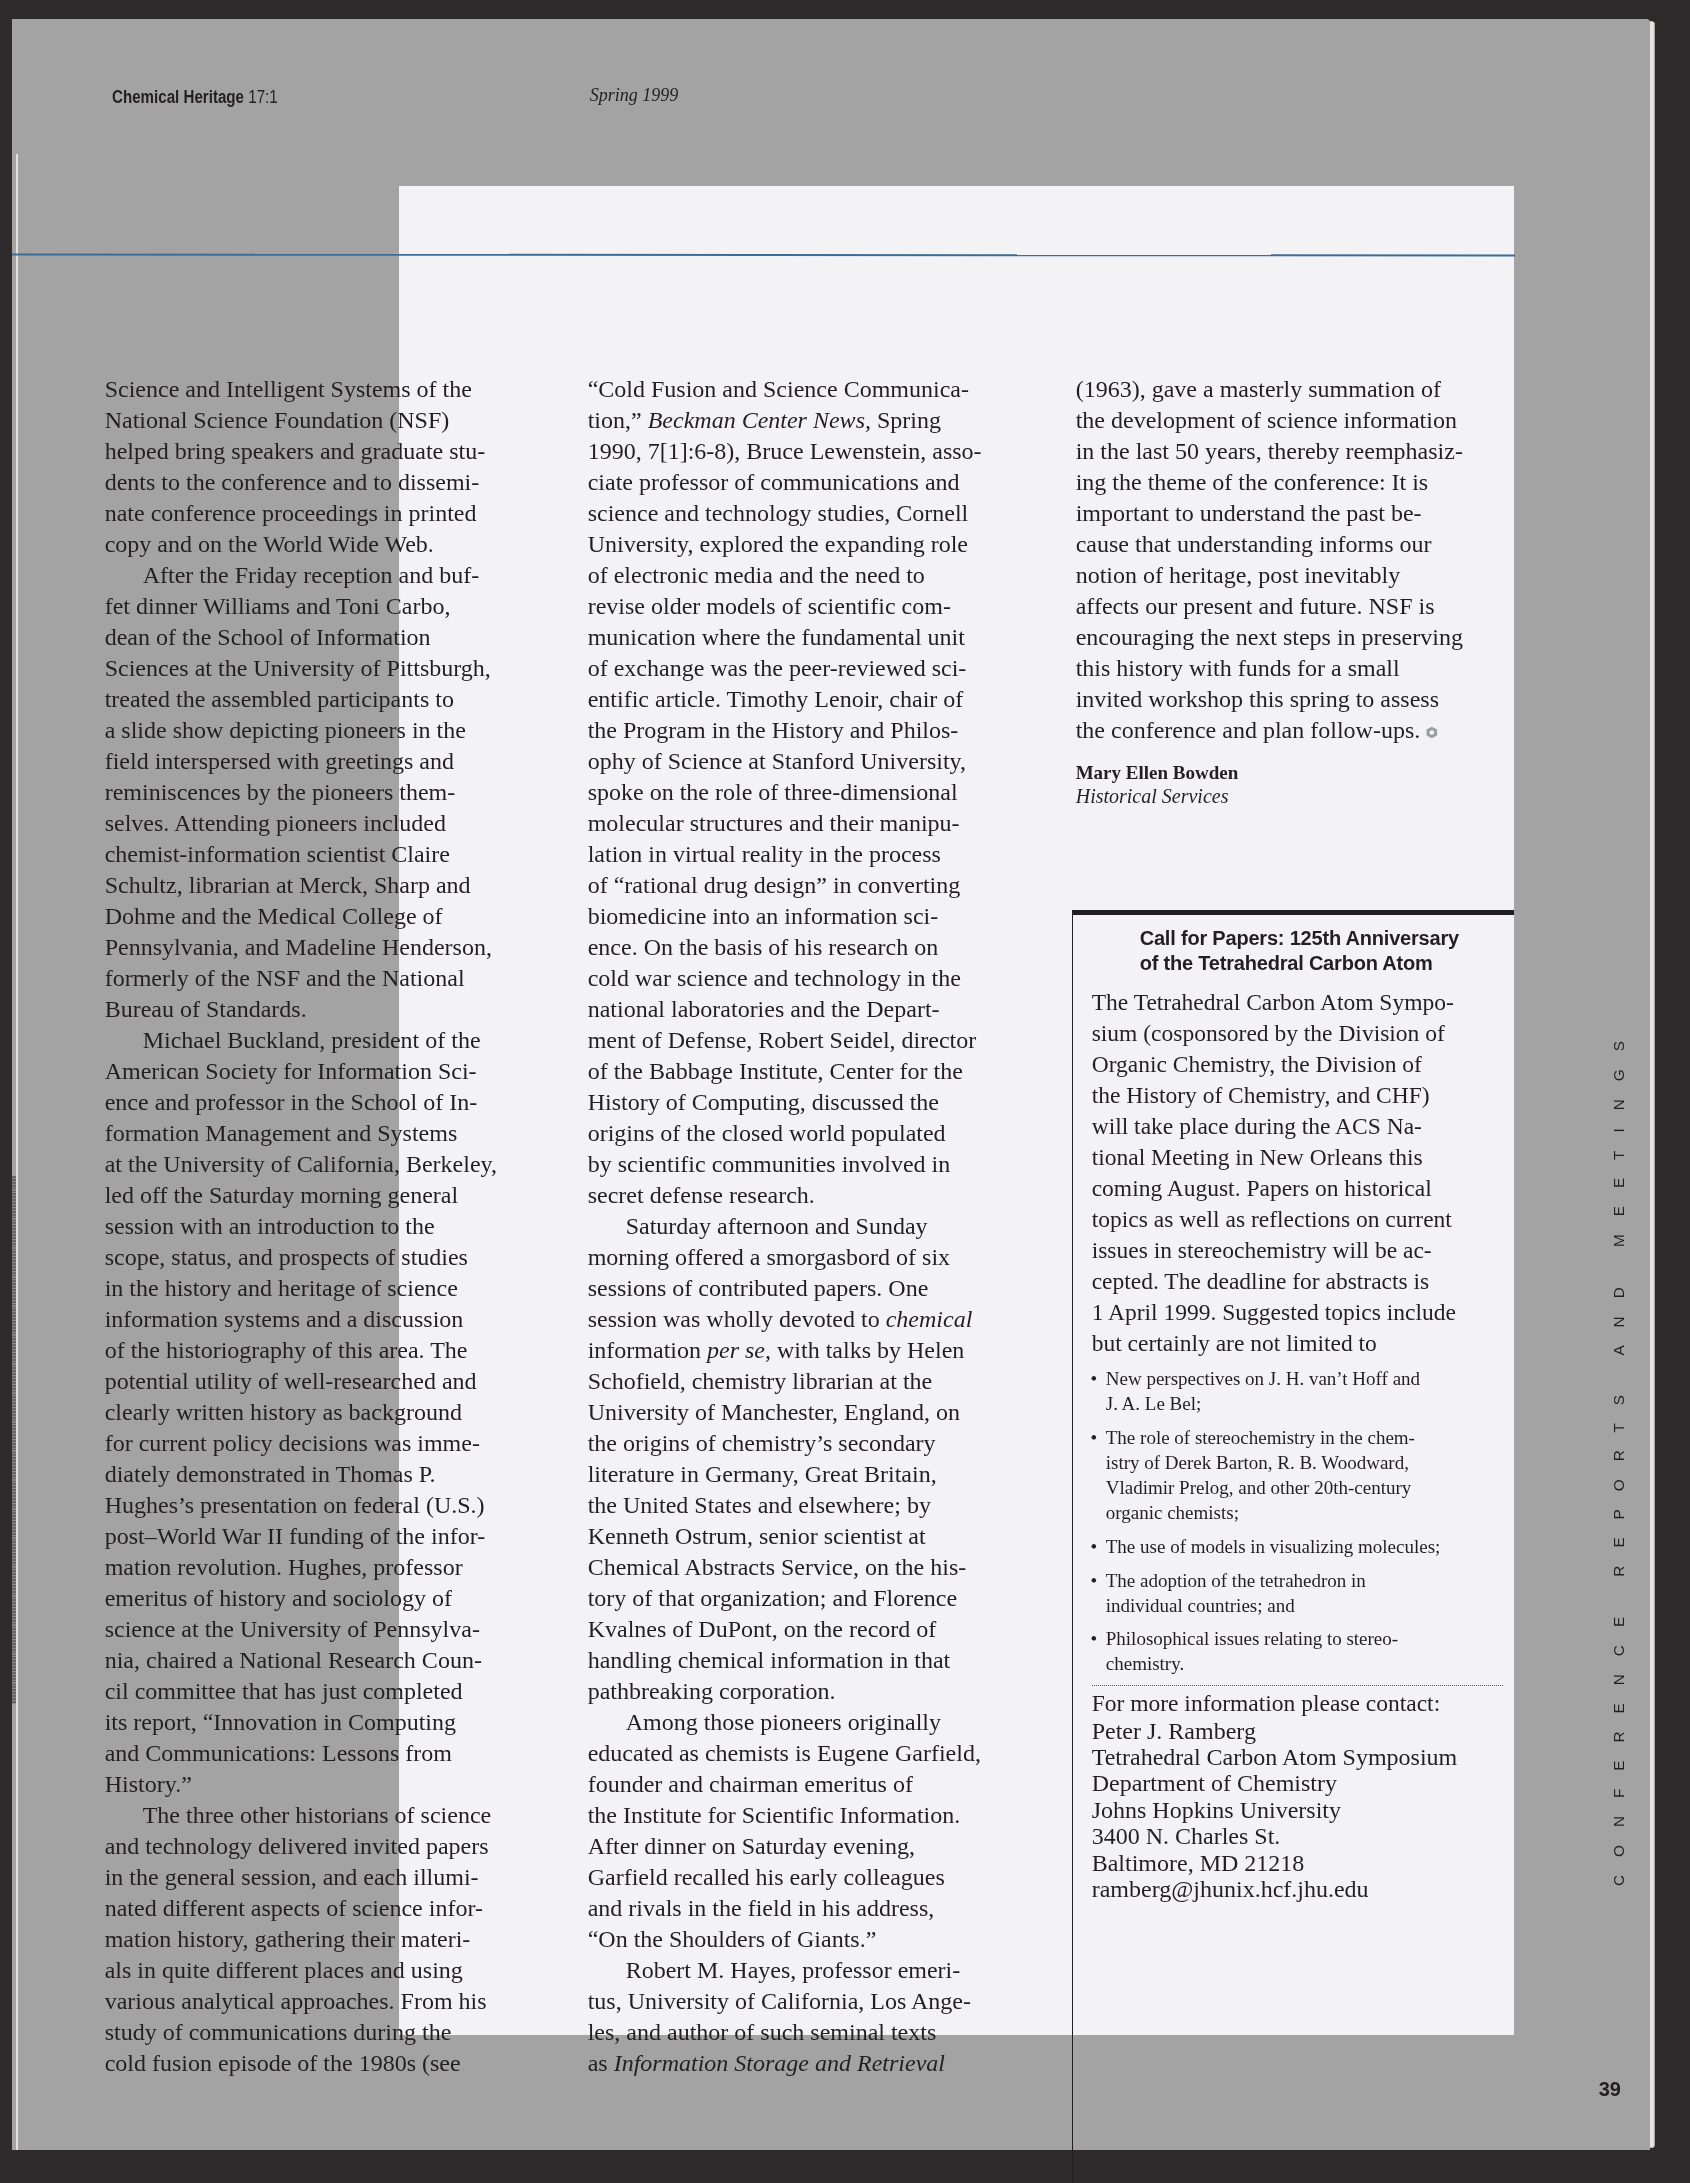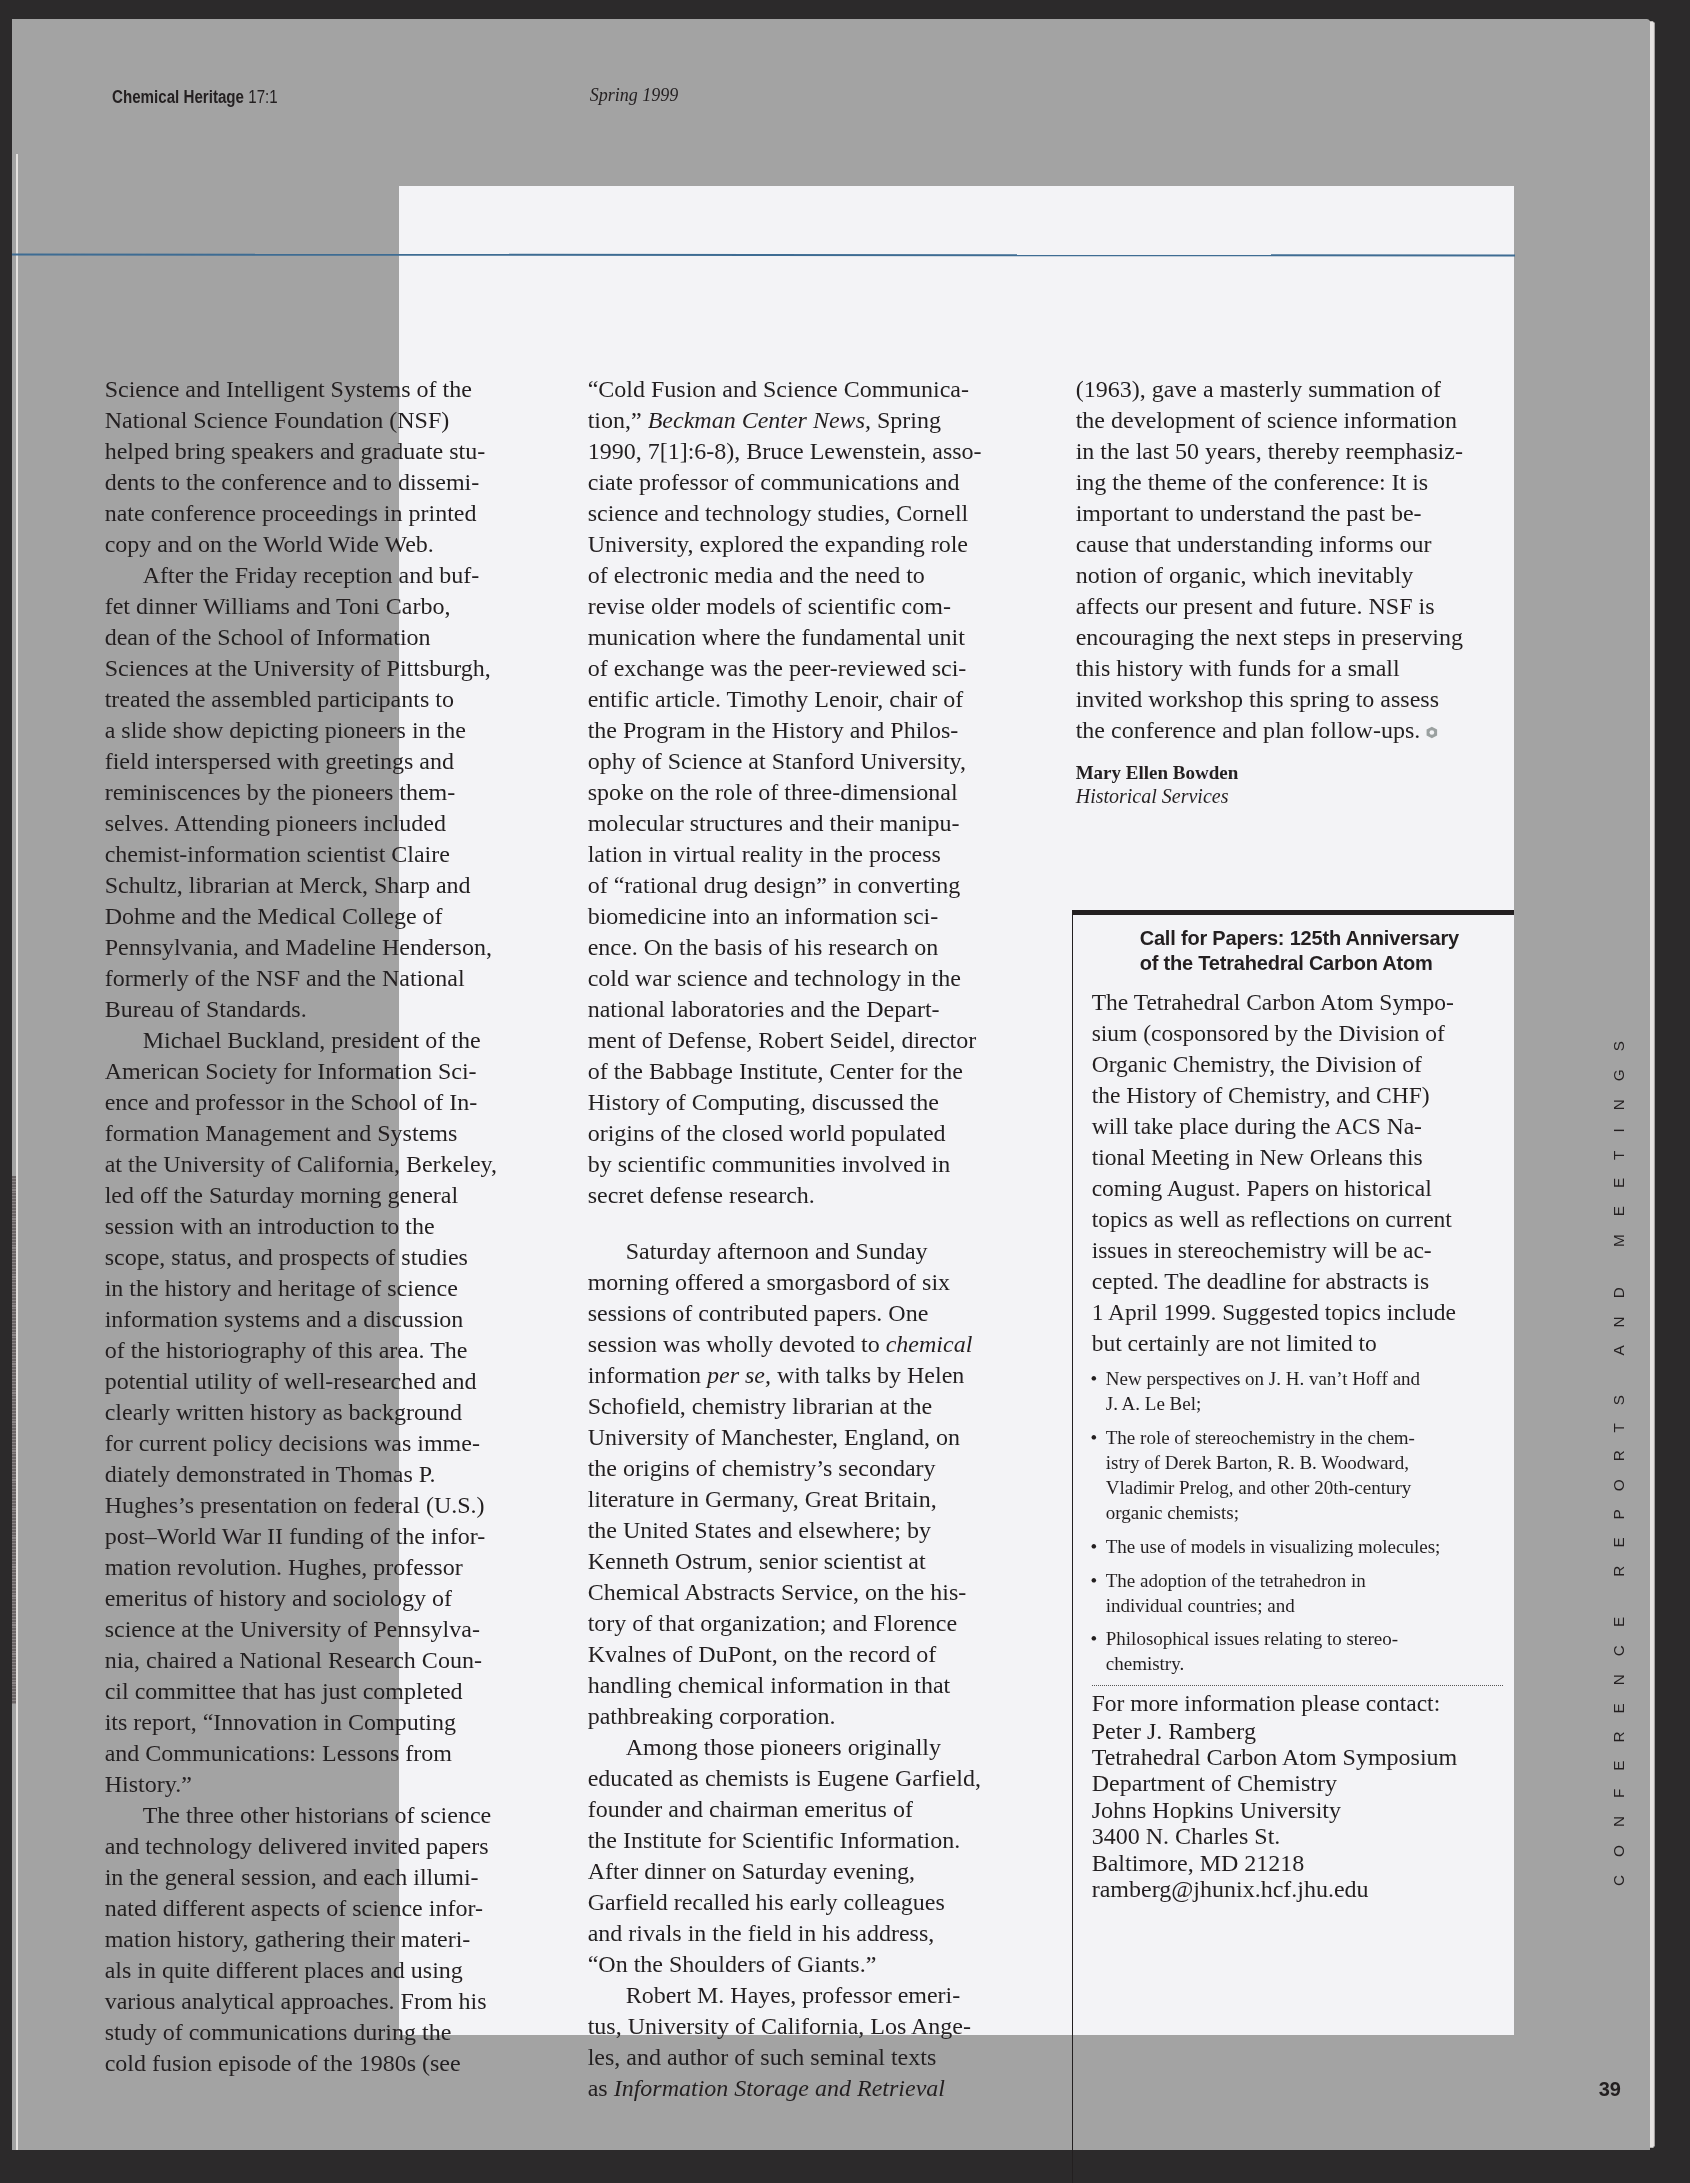--- a/index.html
+++ b/index.html
@@ -190,21 +190,21 @@
         <span class="line">cold war science and technology in the</span>
         <span class="line">national laboratories and the Depart-</span>
         <span class="line">ment of Defense, Robert Seidel, director</span>
         <span class="line">of the Babbage Institute, Center for the</span>
         <span class="line">History of Computing, discussed the</span>
         <span class="line">origins of the closed world populated</span>
         <span class="line">by scientific communities involved in</span>
         <span class="line">secret defense research.</span>
       </p>
       <p>
-        <span class="line" style="padding-left: 38px; margin-top: 25px;">Saturday afternoon and Sunday</span>
+        <span class="line" style="padding-left: 38px;">Saturday afternoon and Sunday</span>
         <span class="line">morning offered a smorgasbord of six</span>
         <span class="line">sessions of contributed papers. One</span>
         <span class="line">session was wholly devoted to <i>chemical</i></span>
         <span class="line">information <i>per se,</i> with talks by Helen</span>
         <span class="line">Schofield, chemistry librarian at the</span>
         <span class="line">University of Manchester, England, on</span>
         <span class="line">the origins of chemistry’s secondary</span>
         <span class="line">literature in Germany, Great Britain,</span>
         <span class="line">the United States and elsewhere; by</span>
         <span class="line">Kenneth Ostrum, senior scientist at</span>
@@ -233,21 +233,21 @@
     </div>
   <div class="col col3">
     <div>
         <p>
           <span class="line">(1963), gave a masterly summation of</span>
           <span class="line">the development of science information</span>
           <span class="line">in the last 50 years, thereby reemphasiz-</span>
           <span class="line">ing the theme of the conference: It is</span>
           <span class="line">important to understand the past be-</span>
           <span class="line">cause that understanding informs our</span>
-          <span class="line">notion of organic, which inevitably</span>
+          <span class="line">notion of heritage, post inevitably</span>
           <span class="line">affects our present and future. NSF is</span>
           <span class="line">encouraging the next steps in preserving</span>
           <span class="line">this history with funds for a small</span>
           <span class="line">invited workshop this spring to assess</span>
           <span class="line">the conference and plan follow-ups.<svg viewBox="0 0 20 22" class="endmark">
               <polygon points="10,1 19,6 19,16 10,21 1,16 1,6" fill="#9aa0a0"></polygon>
               <circle cx="10" cy="11" r="4" fill="#f3f3f6"></circle>
             </svg></span>
         </p>
       </div>

